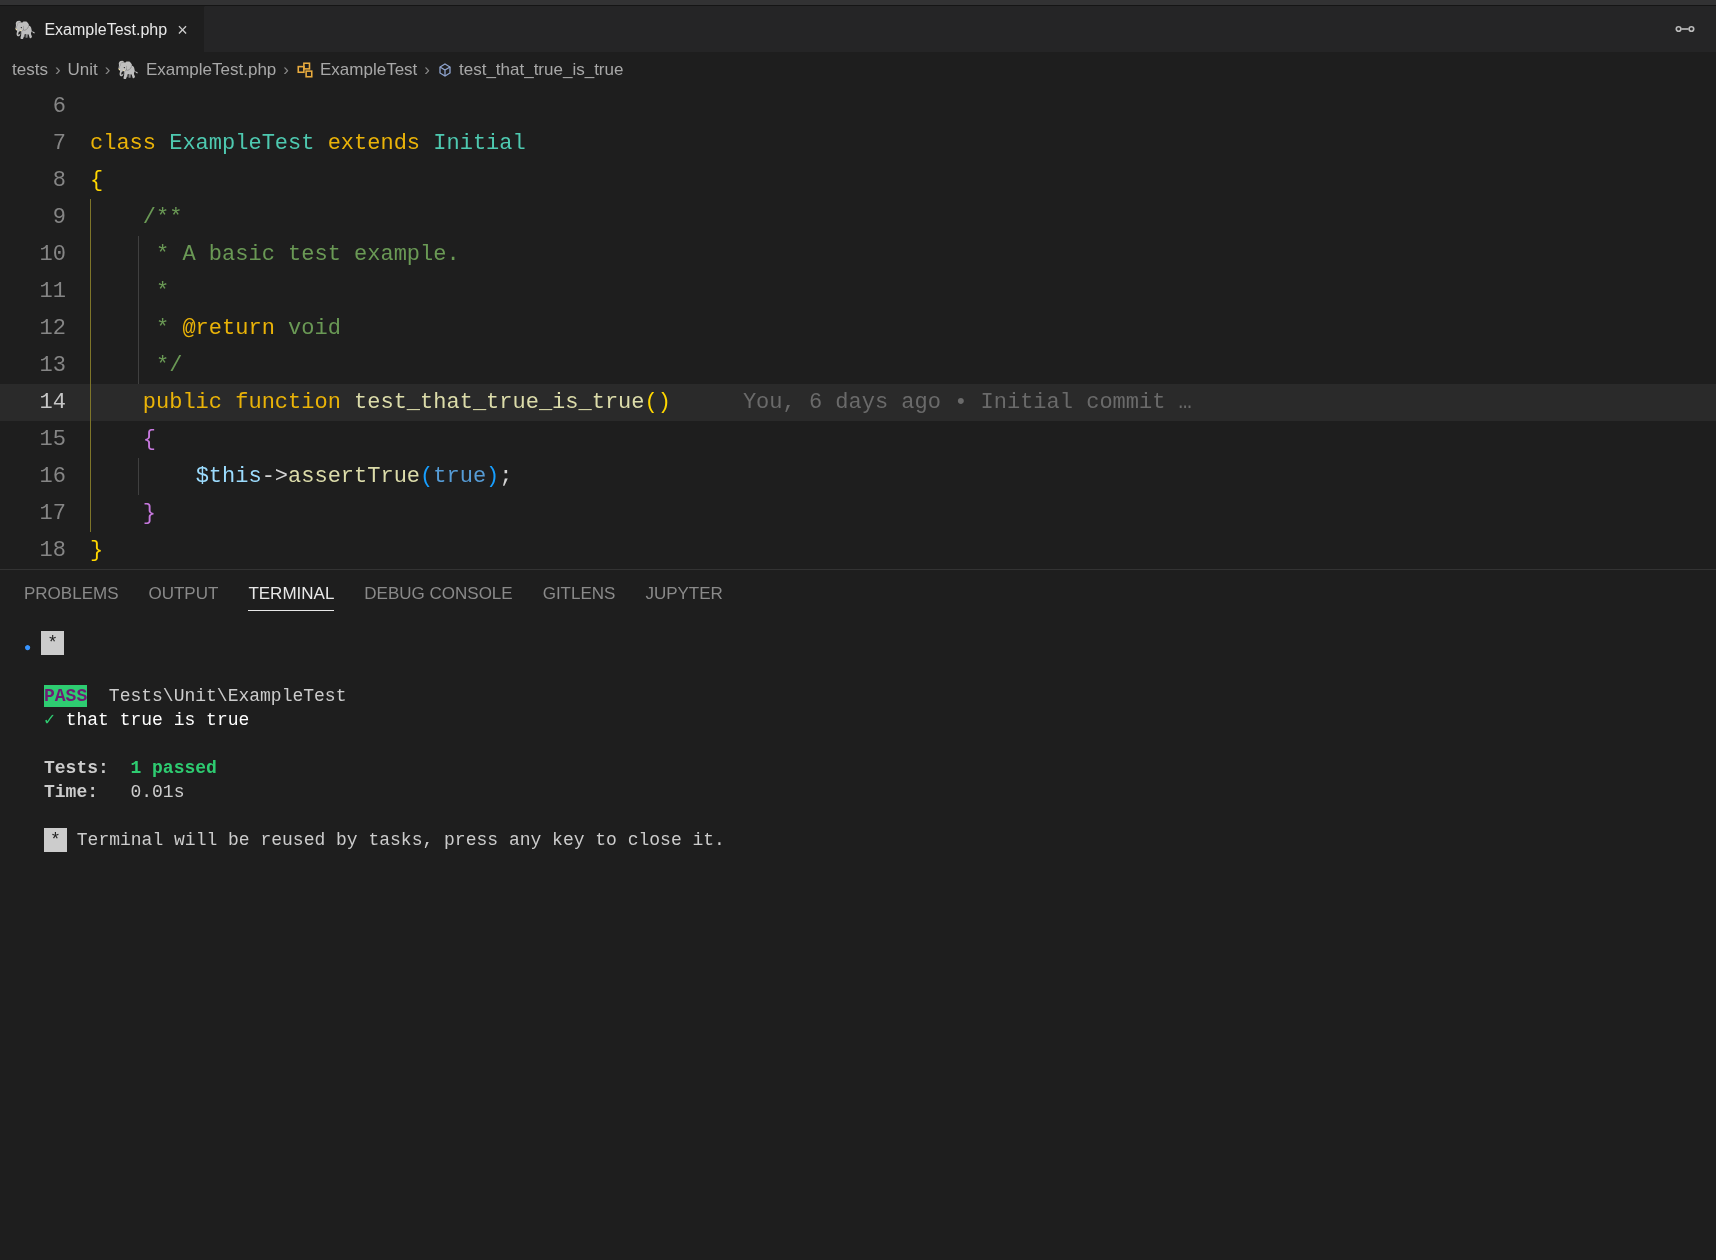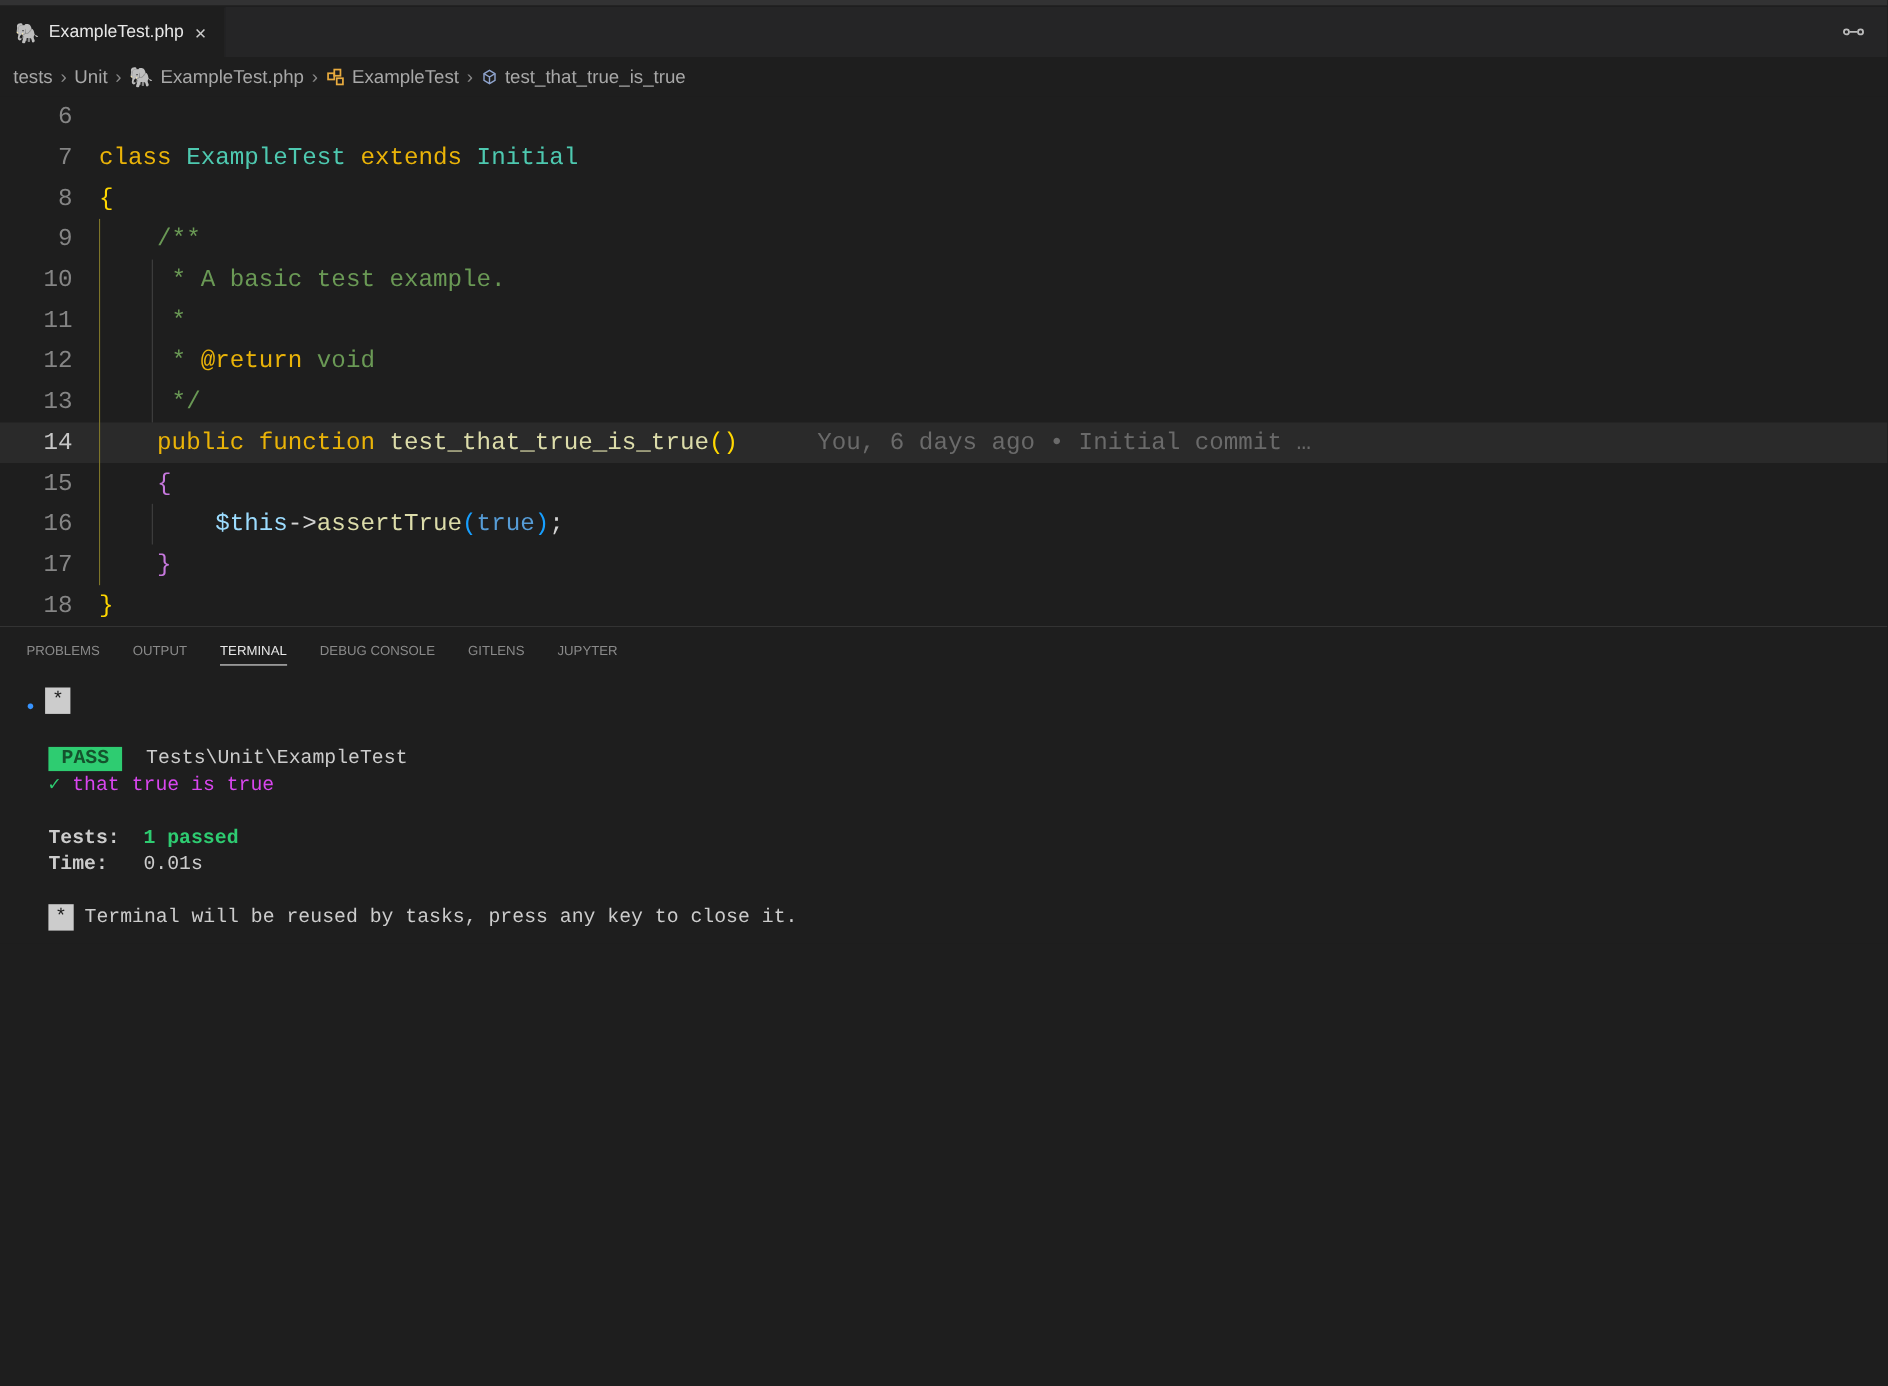--- a/index.html
+++ b/index.html
@@ -84,21 +84,21 @@
   .blame { color: #6a6a6a; margin-left: 72px; }
   .panel {
     background: #1e1e1e;
     border-top: 1px solid #333;
     padding: 0 24px 12px 24px;
   }
   .panel-tabs {
     display: flex;
     gap: 30px;
     padding: 14px 0 6px 0;
-    font-size: 12px;
+    font-size: 17px;
     color: #8a8a8a;
   }
   .panel-tab { cursor: pointer; padding-bottom: 6px; }
   .panel-tab.active { color: #e8e8e8; border-bottom: 1px solid #e8e8e8; }
   .terminal {
     font-family: Consolas, "Courier New", monospace;
     font-size: 18px;
     line-height: 24px;
     color: #ccc;
     margin-top: 14px;
@@ -107,26 +107,26 @@
   .task-dot { color: #3794ff; font-size: 12px; padding-top: 5px; }
   .task-box {
     background: #ccc;
     color: #1e1e1e;
     padding: 0 6px;
     font-weight: 400;
   }
   .term-body { margin-left: 20px; }
   .pass-badge {
     background: #2ecc71;
-    color: #14532d;
-    padding: 1px 12px;
+    color: #701a75;
+    padding: 1px 0;
     font-weight: 800;
   }
   .green { color: #2ecc71; }
-  .dim { color: #d946ef; }
+  .dim { color: #ffffff; }
   .bold { font-weight: 700; }
   svg { display: block; }
 </style>
 </head>
 <body>
 
 <div class="titlebar"></div>
 
 <div class="tabs-row">
   <div class="tab">

